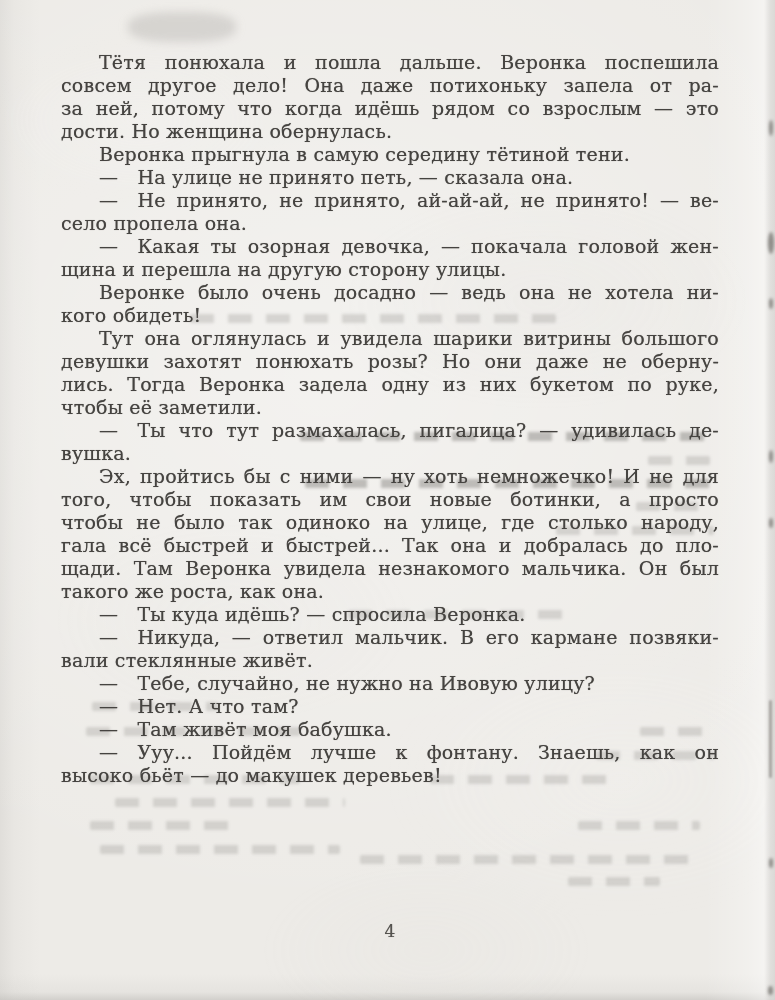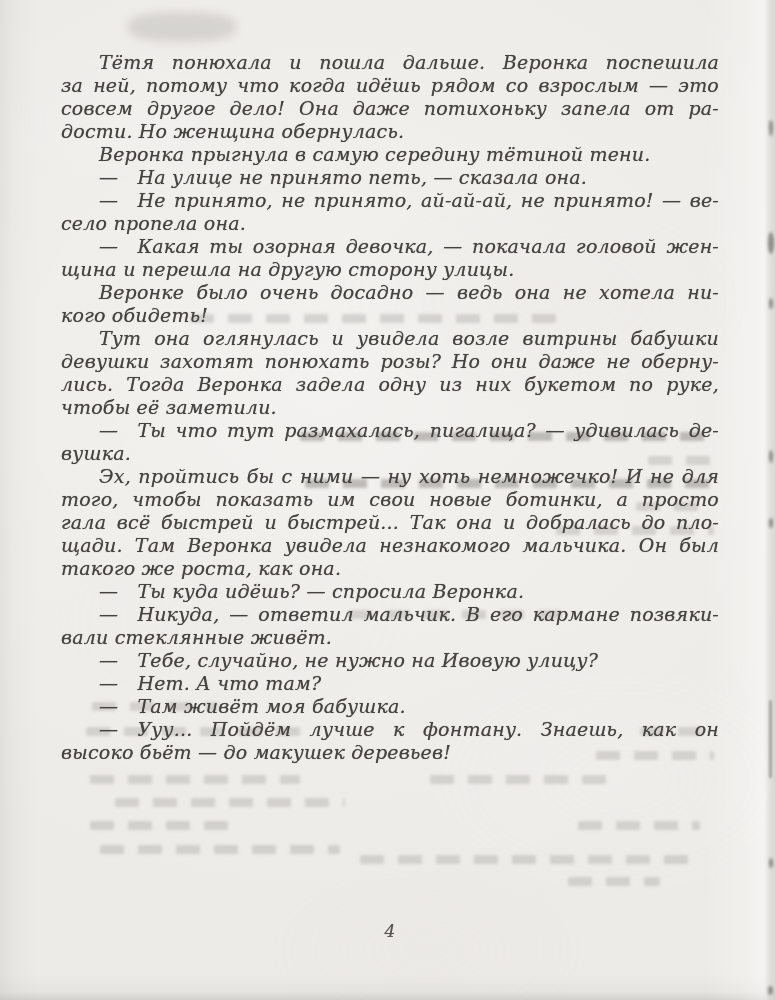--- a/index.html
+++ b/index.html
@@ -10,21 +10,20 @@
     font-family: "DejaVu Serif", "Liberation Serif", serif;
   }
   .page {
     position: absolute; inset: 0;
     background:
       radial-gradient(130% 90% at 42% 38%, rgba(255,255,255,.35) 0%, rgba(255,255,255,0) 60%),
       linear-gradient(90deg, rgba(190,188,184,.28) 0px, rgba(190,188,184,.10) 14px, rgba(0,0,0,0) 40px),
       linear-gradient(270deg, rgba(255,255,255,.55) 0px, rgba(255,255,255,.25) 28px, rgba(0,0,0,0) 70px),
       linear-gradient(0deg, rgba(176,174,170,.45) 0px, rgba(176,174,170,.12) 8px, rgba(0,0,0,0) 26px),
       #edebe7;
-    font-style: italic;
   }
   
   .grain {
     position: absolute; inset: 0; pointer-events: none; opacity: .5;
     background:
       radial-gradient(220px 120px at 18% 12%, rgba(255,255,255,.25), rgba(0,0,0,0) 70%),
       radial-gradient(300px 160px at 70% 30%, rgba(210,208,204,.18), rgba(0,0,0,0) 70%),
       radial-gradient(260px 150px at 30% 62%, rgba(214,212,208,.15), rgba(0,0,0,0) 70%),
       radial-gradient(340px 200px at 80% 78%, rgba(255,255,255,.22), rgba(0,0,0,0) 70%),
       radial-gradient(240px 130px at 55% 95%, rgba(212,210,206,.16), rgba(0,0,0,0) 70%);
@@ -95,39 +94,40 @@
   <div class="ghost soft" style="left:430px; top:775px; width:190px;"></div>
   <div class="ghost soft" style="left:115px; top:798px; width:230px;"></div>
   <div class="ghost soft" style="left:90px;  top:821px; width:140px;"></div>
   <div class="ghost soft" style="left:578px; top:821px; width:122px;"></div>
   <div class="ghost soft" style="left:100px; top:845px; width:240px;"></div>
   <div class="ghost soft" style="left:360px; top:855px; width:340px;"></div>
   <div class="ghost soft" style="left:568px; top:877px; width:92px;"></div>
 
   <div class="textblock" style="color: rgb(69, 67, 64);">
       <div class="line ind">Тётя понюхала и пошла дальше. Веронка поспешила</div>
+      <div class="line">совсем другое дело! Она даже потихоньку запела от ра-</div>
       <div class="line">за ней, потому что когда идёшь рядом со взрослым — это</div>
-      <div class="line">совсем другое дело! Она даже потихоньку запела от ра-</div>
       <div class="line end">дости. Но женщина обернулась.</div>
       <div class="line ind end">Веронка прыгнула в самую середину тётиной тени.</div>
       <div class="line ind end">— На улице не принято петь, — сказала она.</div>
       <div class="line ind">— Не принято, не принято, ай-ай-ай, не принято! — ве-</div>
       <div class="line end">село пропела она.</div>
       <div class="line ind">— Какая ты озорная девочка, — покачала головой жен-</div>
       <div class="line end">щина и перешла на другую сторону улицы.</div>
       <div class="line ind">Веронке было очень досадно — ведь она не хотела ни-</div>
       <div class="line end">кого обидеть!</div>
-      <div class="line ind">Тут она оглянулась и увидела возле витрины бабушки</div>
+      <div class="line ind">Тут она оглянулась и увидела шарики витрины большого</div>
       <div class="line">девушки захотят понюхать розы? Но они даже не оберну-</div>
       <div class="line">лись. Тогда Веронка задела одну из них букетом по руке,</div>
       <div class="line end">чтобы её заметили.</div>
       <div class="line ind">— Ты что тут размахалась, пигалица? — удивилась де-</div>
       <div class="line end">вушка.</div>
       <div class="line ind">Эх, пройтись бы с ними — ну хоть немножечко! И не для</div>
       <div class="line">того, чтобы показать им свои новые ботинки, а просто</div>
+      <div class="line">чтобы не было так одиноко на улице, где столько народу,</div>
       <div class="line">гала всё быстрей и быстрей... Так она и добралась до пло-</div>
       <div class="line">щади. Там Веронка увидела незнакомого мальчика. Он был</div>
       <div class="line end">такого же роста, как она.</div>
       <div class="line ind end">— Ты куда идёшь? — спросила Веронка.</div>
       <div class="line ind">— Никуда, — ответил мальчик. В его кармане позвяки-</div>
       <div class="line end">вали стеклянные живёт.</div>
       <div class="line ind end">— Тебе, случайно, не нужно на Ивовую улицу?</div>
       <div class="line ind end">— Нет. А что там?</div>
       <div class="line ind end">— Там живёт моя бабушка.</div>
       <div class="line ind">— Ууу... Пойдём лучше к фонтану. Знаешь, как он</div>

